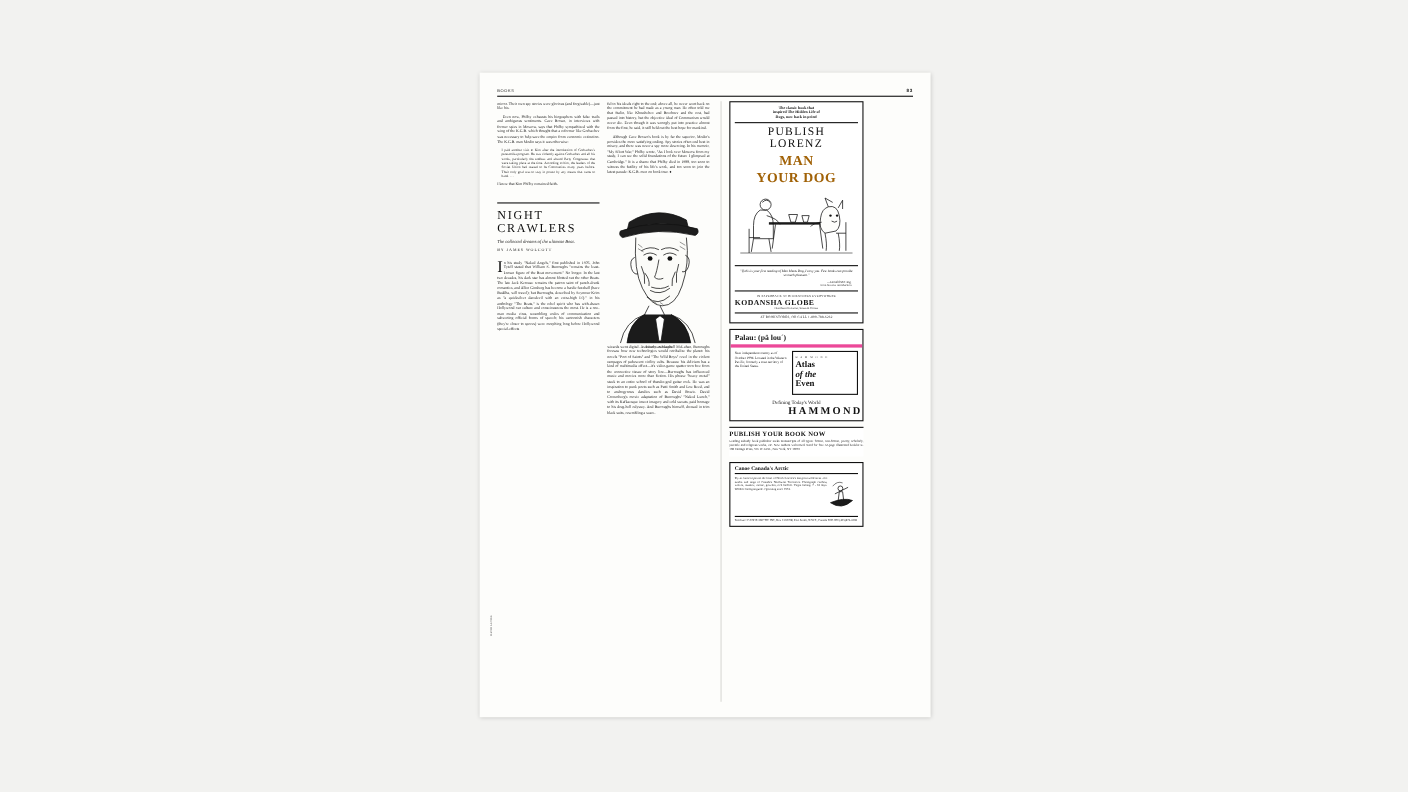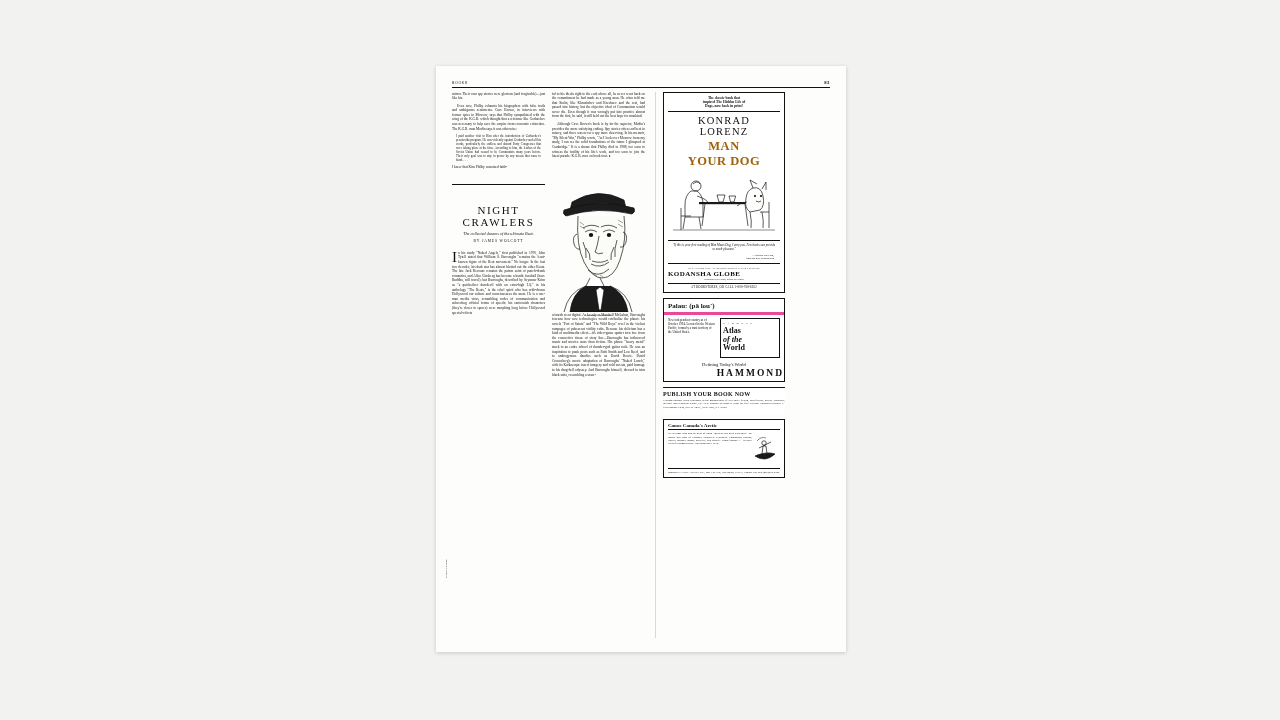--- a/index.html
+++ b/index.html
@@ -84,23 +84,22 @@
     font-size: 3.1px;
     line-height: 4.0px;
     text-align: justify;
     color: #181818;
   }
 
   
   .art-head {
     margin-top: 14px;
     margin-bottom: 8px;
-    text-align: center;
     border-top: 0.6px solid #111;
-    padding-top: 19px;
+    padding-top: 5px;
   }
   .art-title {
     font-size: 11px;
     letter-spacing: 1.6px;
     color: #111;
     font-variant: small-caps;
     font-family: "Liberation Serif", serif;
   }
   .art-deck {
     font-size: 4.2px;
@@ -406,21 +405,21 @@
         <div class="colC"></div>
 
         <div class="adcol">
 
           <div class="ad ad-1">
             <div class="ad-tagline">
               <div>The classic book that</div>
               <div>inspired The Hidden Life of</div>
               <div>Dogs, now back in print!</div>
             </div>
-            <div class="ad-author">KONRAD</div>
+            <div class="ad-author">PUBLISH</div>
             <div class="ad-author">LORENZ</div>
             <div class="ad-booktitle">MAN</div>
             <div class="ad-booktitle">YOUR DOG</div>
 
             <div class="ad-art">
               <svg width="110" height="62" viewBox="0 0 110 62">
                 <g fill="none" stroke="#151515" stroke-width="0.7">
 
                   <rect x="30" y="30" width="52" height="2.2" fill="#1a1a1a" stroke="none"></rect>
                   <path d="M36 32 l-3 22 M76 32 l3 22"></path>
@@ -464,21 +463,21 @@
           </div>
 
           <div class="ad ad-2">
             <div class="palau-head">Palau: (pä lou´)</div>
             <div class="palau-body">
               <div class="palau-text">New independent country as of October 1994. Located in the Western Pacific, formerly a trust territory of the United States.</div>
               <div class="palau-book">
                 <div class="kicker">H A M M O N D</div>
                 <div class="t1">Atlas</div>
                 <div class="t2">of the</div>
-                <div class="t3">World</div>
+                <div class="t3">Even</div>
               </div>
             </div>
             <div class="palau-tag">Defining Today's World</div>
             <div class="palau-brand">HAMMOND</div>
           </div>
 
           <div class="ad ad-3">
             <div class="pub-head">PUBLISH YOUR BOOK NOW</div>
             <div class="pub-body">Leading subsidy book publisher seeks manuscripts of all types: fiction, non-fiction, poetry, scholarly, juvenile and religious works, etc. New authors welcomed. Send for free 32-page illustrated booklet E-108 Vantage Press, 516 W 34 St., New York, NY 10001</div>
           </div>

